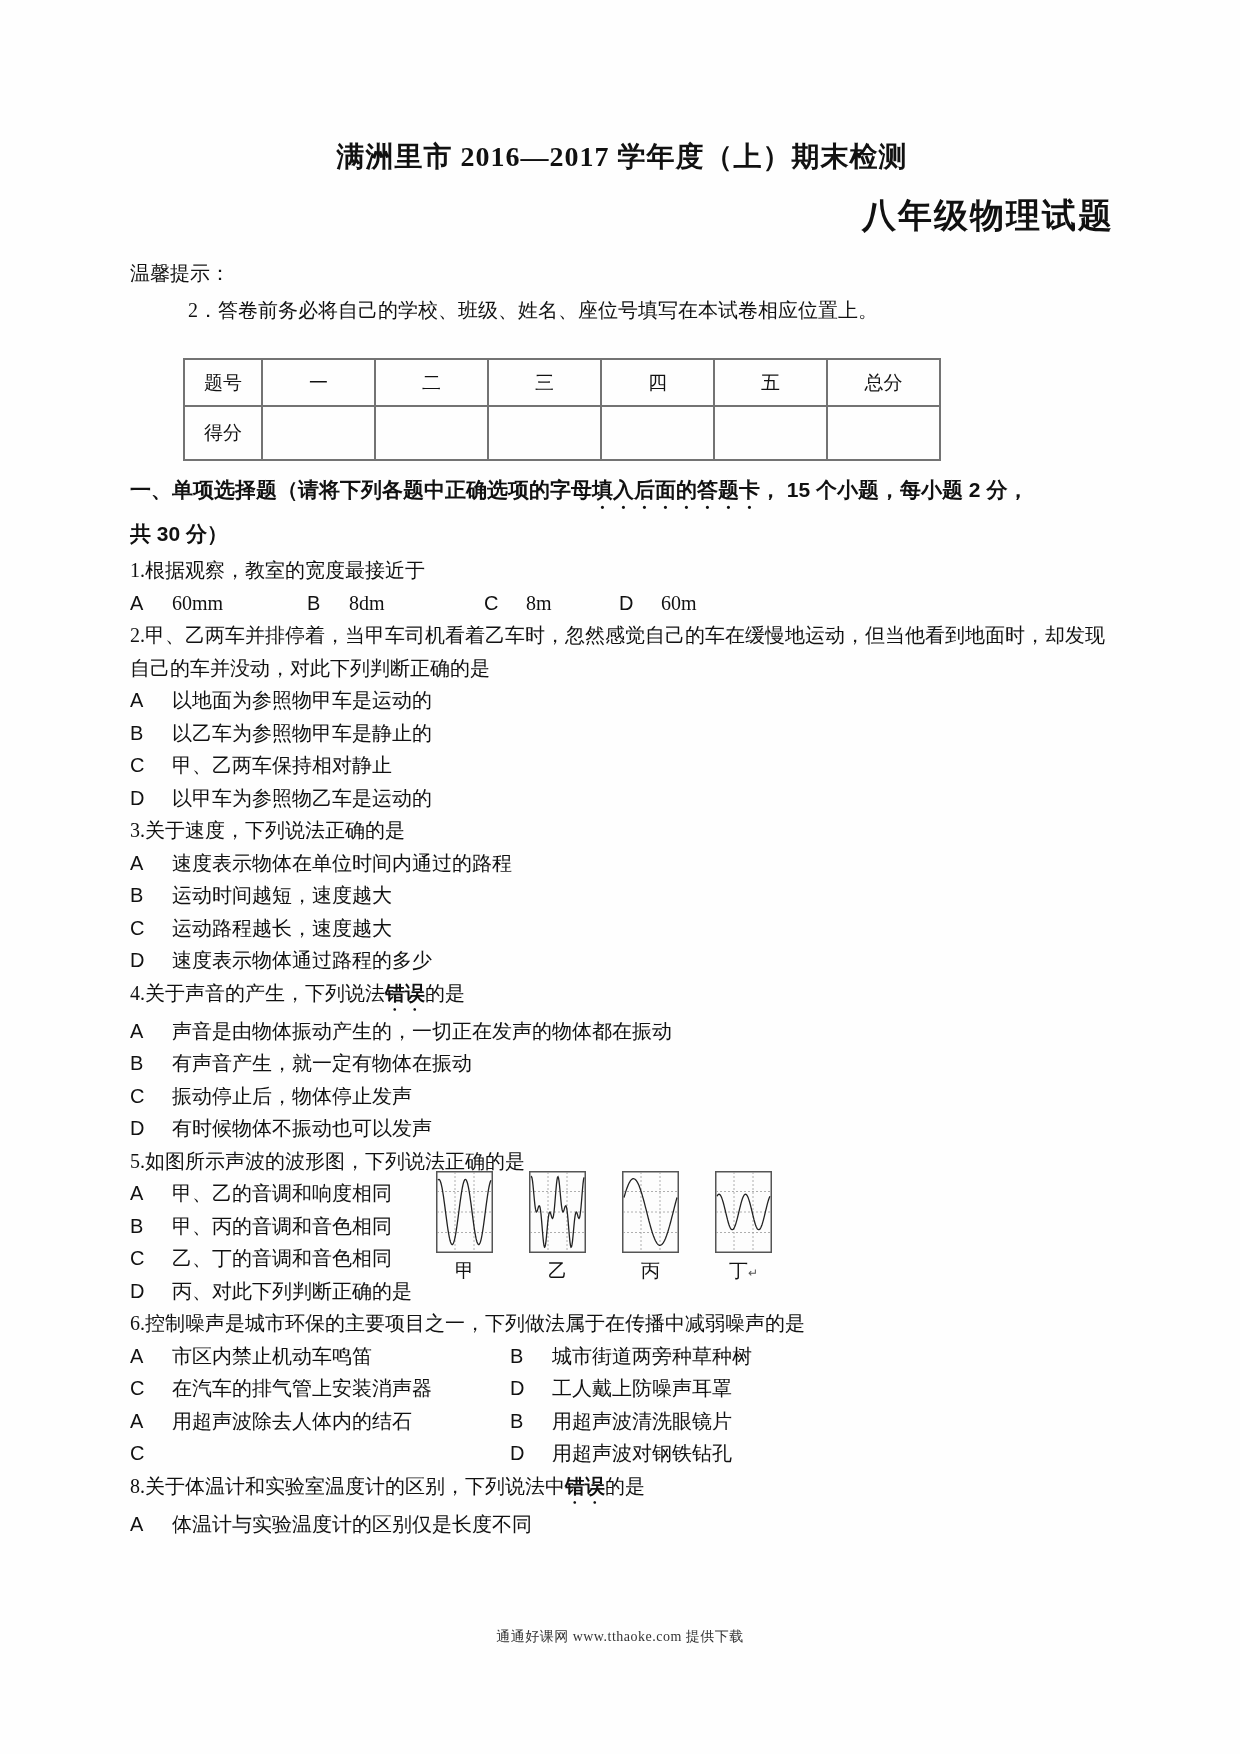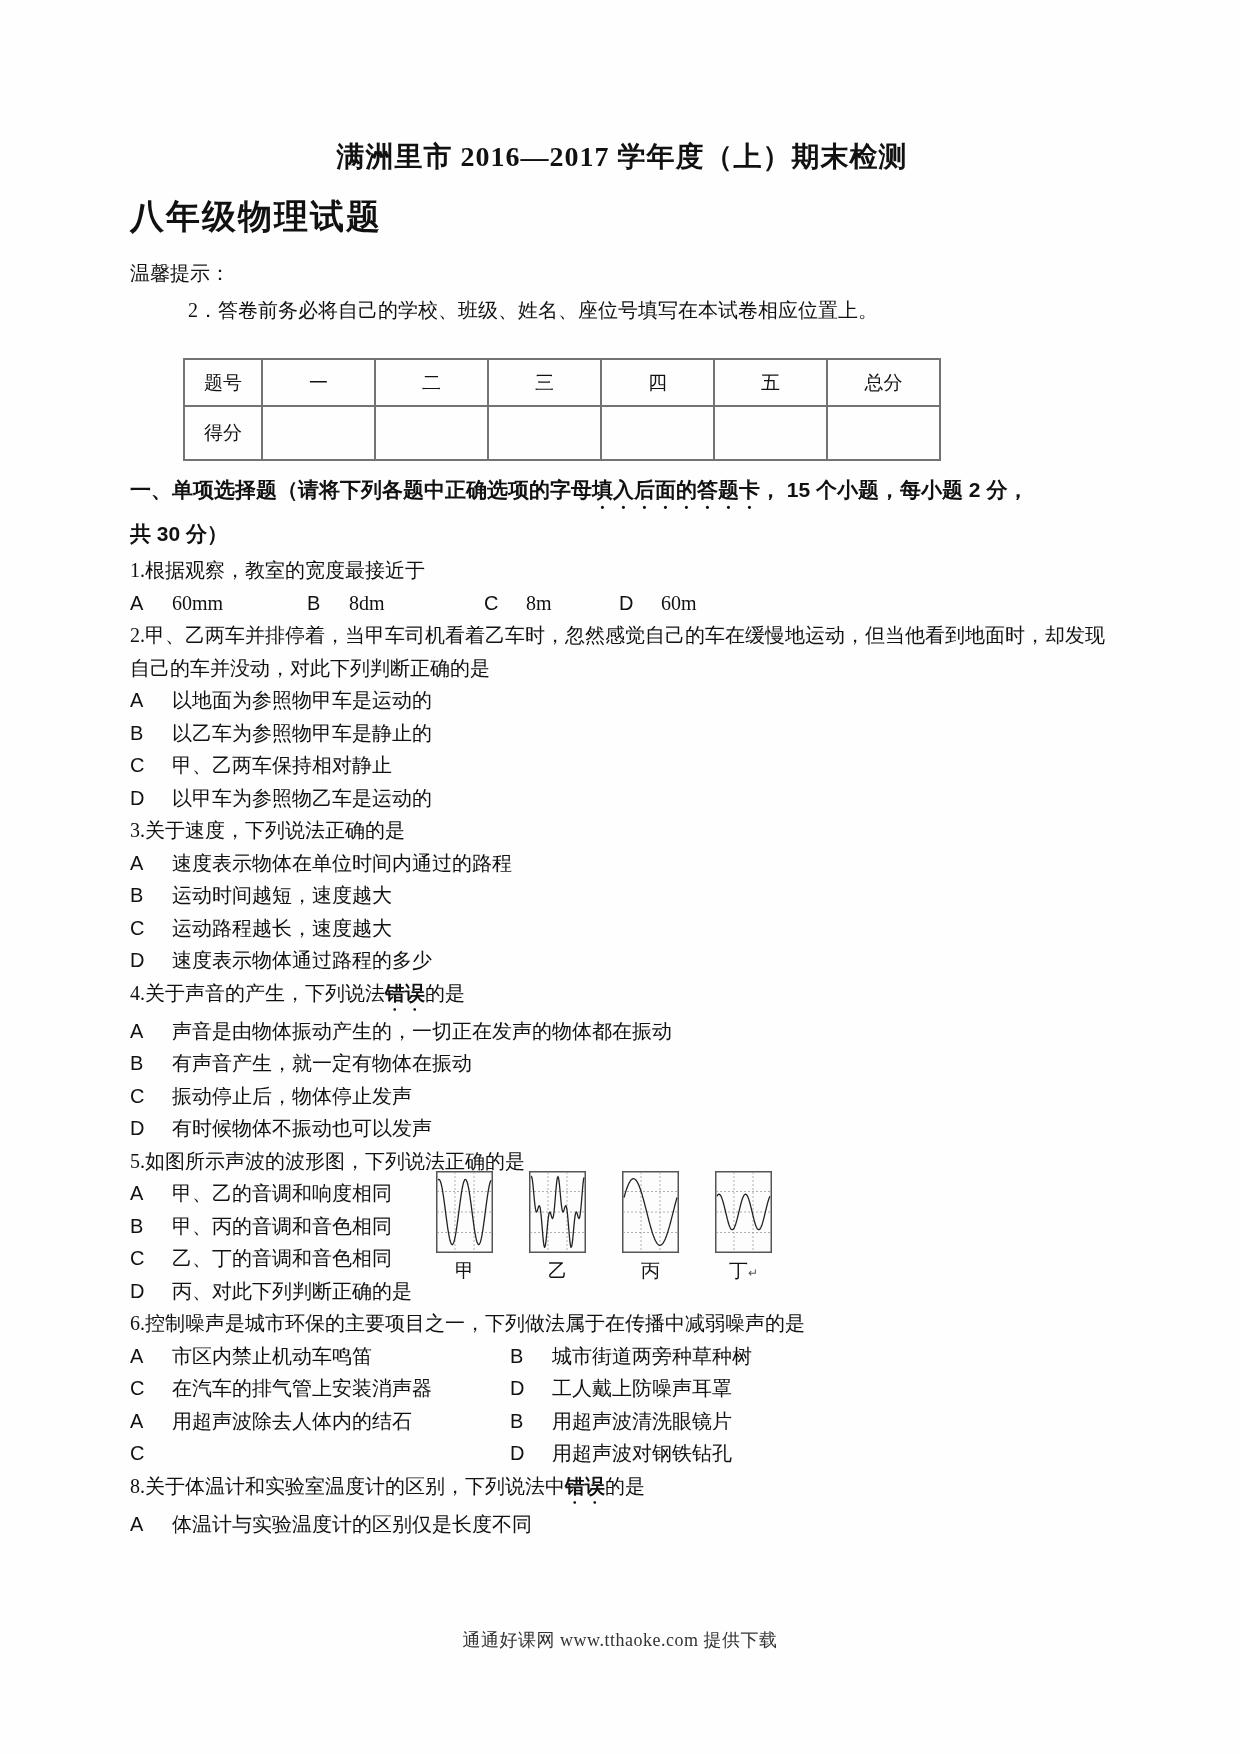--- a/index.html
+++ b/index.html
@@ -17,22 +17,22 @@
     margin:138px 0 0;
     text-align:center;
     font-weight:bold;
     font-size:28px;
     line-height:38px;
     letter-spacing:1px;
     font-family:"Liberation Serif", serif;
   }
   .subtitle {
     margin:17px 0 0;
-    text-align:left;
-    font-family:Liberation Sans, sans-serif;
+    text-align:right;
+    font-family:Liberation Serif, serif;
     font-weight:900;
     font-size:34px;
     line-height:46px;
     letter-spacing:2px;
   }
   .notice-h { margin-top:20px; font-size:20px; line-height:28px; }
   .notice-item { margin-top:8px; padding-left:58px; font-size:20px; line-height:30px; }
   .notice-item + .notice-item { margin-top:5px; }
 
   table.score { margin:33px 0 0 53px; border-collapse:collapse; table-layout:fixed; }
@@ -75,21 +75,21 @@
 
   .q5-wrap { position:relative; }
   .figure { position:absolute; left:306px; top:-6px; display:flex; gap:36px; }
   .panel { text-align:center; }
   .panel svg { display:block; background:#fdfdfd; }
   .panel .lbl { font-size:19px; line-height:20px; margin-top:8px; }
   .ret { font-size:12px; color:#555; }
 
   .footer {
     position:absolute; top:1628px; left:0; width:1240px;
-    text-align:center; font-size:18px; color:#333;
+    text-align:center; font-size:14px; color:#333;
     letter-spacing:0.5px;
   }
 </style>
 </head>
 <body>
 
 <div class="content">
 
   <div class="title">满洲里市 2016—2017 学年度（上）期末检测</div>
   <div class="subtitle">八年级物理试题</div>

